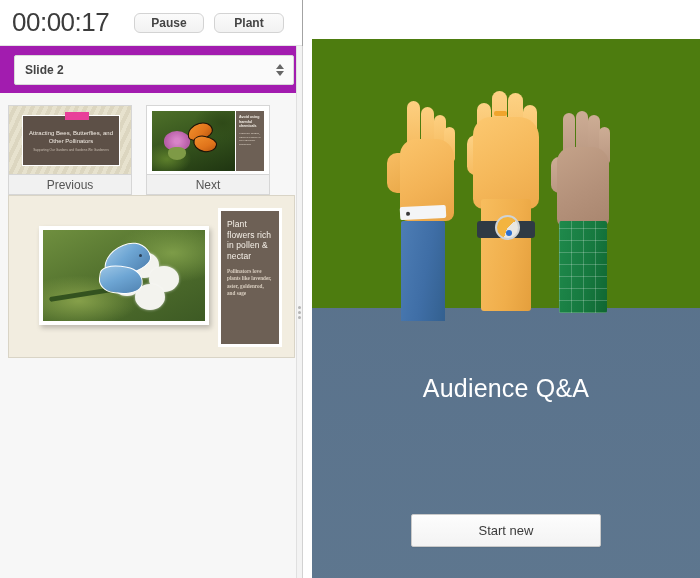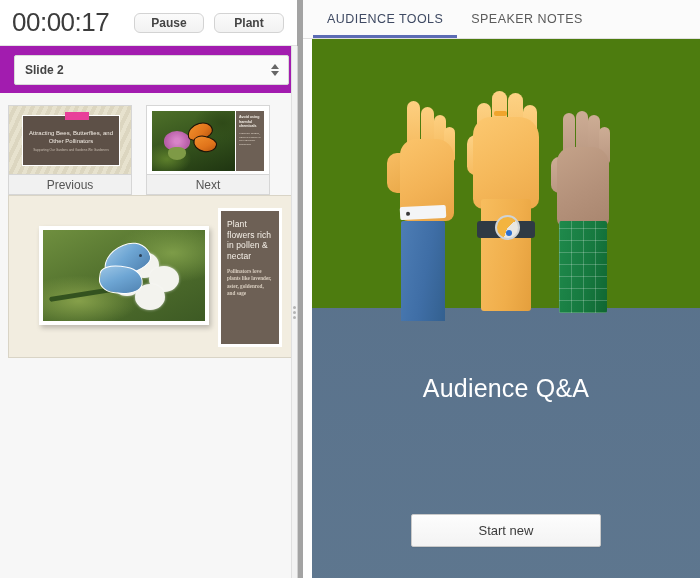--- a/index.html
+++ b/index.html
@@ -9,21 +9,21 @@
     background: #ffffff;
     overflow: hidden;
   }
   #app { position: relative; width: 700px; height: 578px; display: flex; }
 
   
   #left-panel {
     position: relative;
     width: 303px; height: 578px;
     background: #f7f7f7;
-    border-right: 6px solid #a3a3a3;
+    border-right: 1px solid #a3a3a3;
     flex: 0 0 303px;
   }
 
   
   #timer-bar {
     height: 46px; background: #ffffff;
     border-bottom: 1px solid #e3e3e3;
     display: flex; align-items: center; padding: 0 8px;
   }
   #timer-value {
@@ -383,24 +383,20 @@
       <span id="splitter-dots">
         <i></i>
           <i></i>
           <i></i>
       </span>
     </div>
   </div>
 
   <div id="right-panel">
 
-    <div id="tabs">
-      <div class="tab active">AUDIENCE TOOLS</div>
-      <div class="tab">SPEAKER NOTES</div>
-    </div>
 
     <div id="qa-stage">
       <div id="qa-floor"></div>
 
       <div id="hands">
 
         <div class="arm" id="hand-left">
           <span class="finger" style="left:20px;top:0px;width:13px;height:52px;"></span>
           <span class="finger" style="left:34px;top:6px;width:13px;height:48px;"></span>
           <span class="finger" style="left:47px;top:14px;width:12px;height:42px;"></span>

